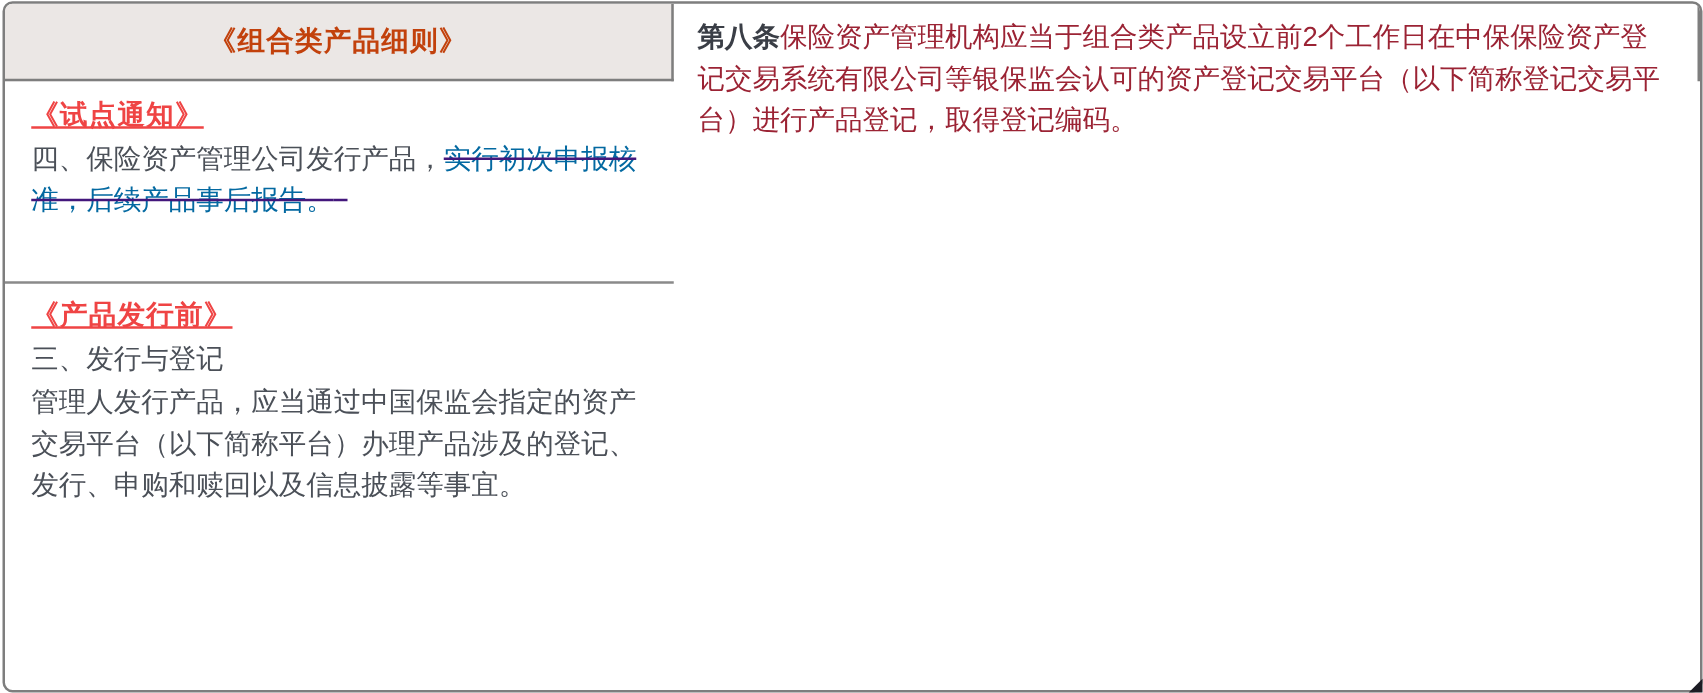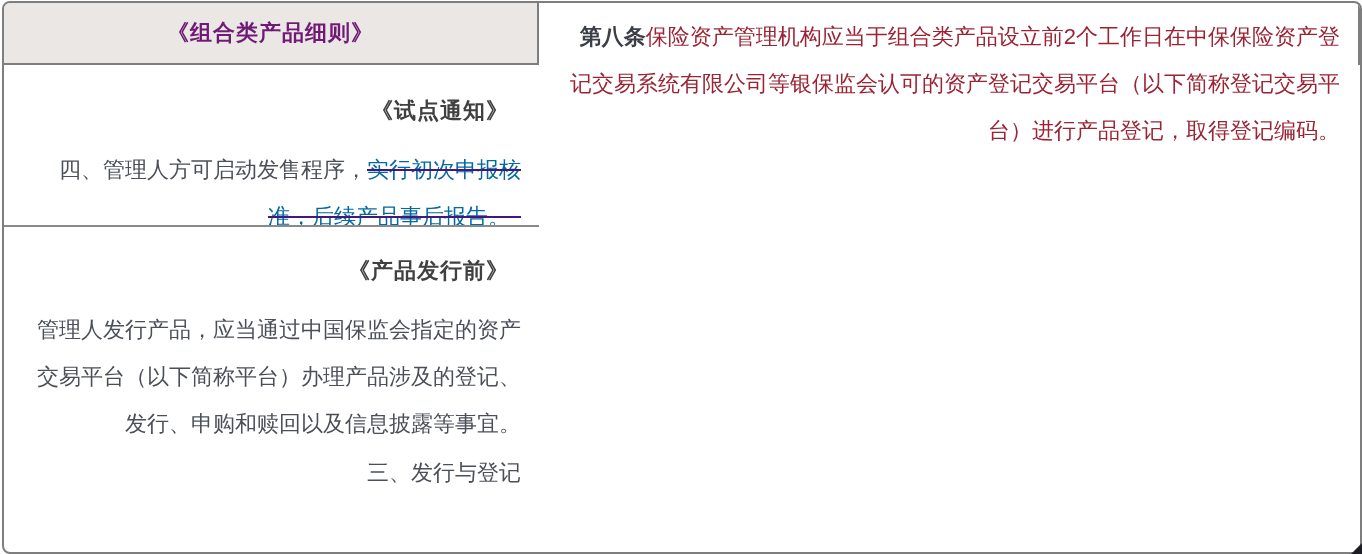--- a/index.html
+++ b/index.html
@@ -24,29 +24,28 @@
     grid-template-rows: 62px 1fr;
   }
   .hcell {
     background: #ebe7e5;
     border-bottom: 2px solid #7e7e7e;
     display: flex;
     align-items: center;
     justify-content: center;
     font-size: 22px;
     font-weight: bold;
-    color: #701a75;
+    color: #c2410c;
     letter-spacing: 1px;
   }
   .hcell.left { border-right: 2px solid #7e7e7e; }
   .cell {
     font-size: 22px;
-    line-height: 47px;
+    line-height: 33px;
     color: #4b5058;
-    text-align: right;
   }
   .left-cell {
     border-right: 2px solid #7e7e7e;
     padding: 10px 18px 10px 19px;
     color: #9b2334;
   }
   .left-cell .clause-num {
     color: #3a3e46;
     font-weight: bold;
   }
@@ -64,24 +63,25 @@
   .section-divider {
     border: none;
     border-top: 2px solid #8a8a8a;
     margin: 0;
   }
   .right-bottom {
     padding: 8px 18px 10px 21px;
     flex: 1;
   }
   .sec-title {
-    margin: 12px;
+    margin: 0;
     font-weight: bold;
-    color: #404040;
+    color: #ef4444;
     letter-spacing: 1px;
+    text-decoration: underline;
   }
   .p0 { margin: 0; }
   .p2 { margin: 2px 0 0 0; }
   .del {
     color: #0369a1;
     text-decoration: line-through;
     text-decoration-color: #43177c;
     text-decoration-thickness: 2px;
     font-family: Liberation Serif, serif;
   }
@@ -104,27 +104,27 @@
 
 
   <div class="cell left-cell">
     <p class="para"><span class="clause-num">第八条</span><span>保险资产管理机构应当于组合类产品设立前2个工作日在中保保险资产登记交易系统有限公司等银保监会认可的资产登记交易平台（以下简称登记交易平台）进行产品登记，取得登记编码。</span></p>
   </div>
 
   <div class="cell right-col">
 
     <div class="right-top">
       <p class="sec-title">《试点通知》</p>
-      <p class="p2"><span>四、管理人方可启动发售程序，</span><span class="del">实行初次申报核准，后续产品事后报告。</span></p>
+      <p class="p2"><span>四、保险资产管理公司发行产品，</span><span class="del">实行初次申报核准，后续产品事后报告。</span></p>
     </div>
 
     <hr class="section-divider">
 
     <div class="right-bottom">
       <p class="sec-title">《产品发行前》</p>
+      <p class="p2">三、发行与登记</p>
       <p class="p2">管理人发行产品，应当通过中国保监会指定的资产交易平台（以下简称平台）办理产品涉及的登记、发行、申购和赎回以及信息披露等事宜。</p>
-      <p class="p2">三、发行与登记</p>
     </div>
 
   </div>
 </div>
 
 <div class="corner-artifact"></div>
 
 </body></html>

